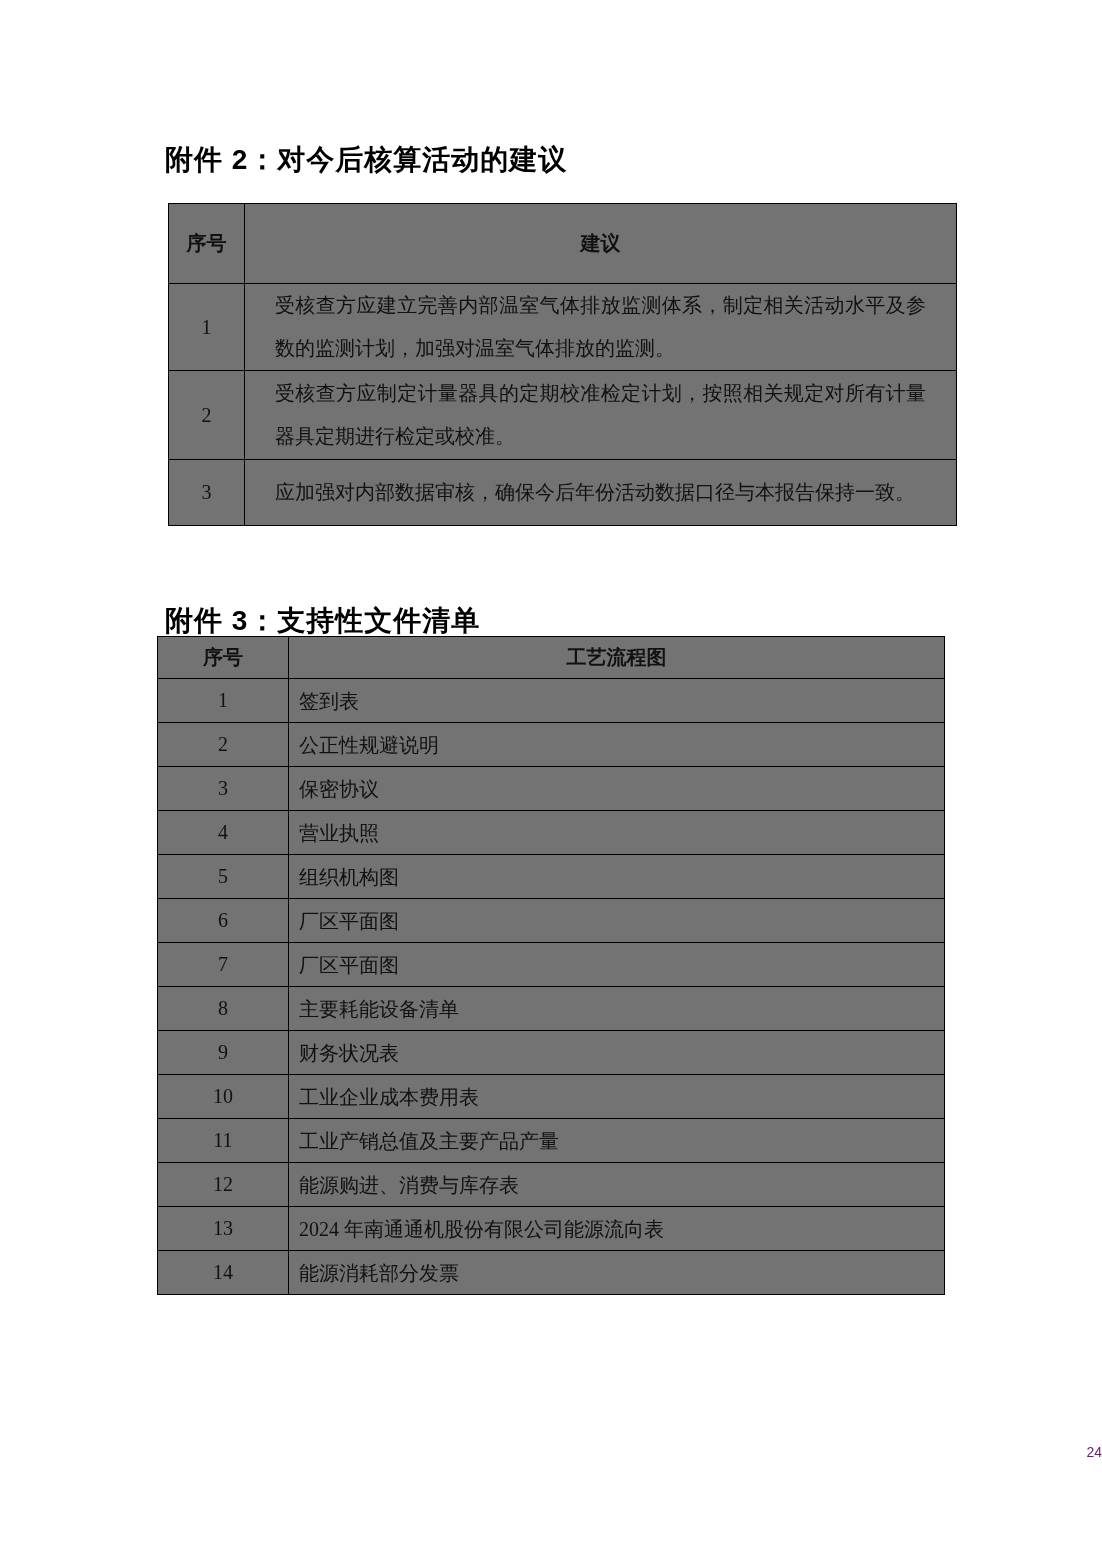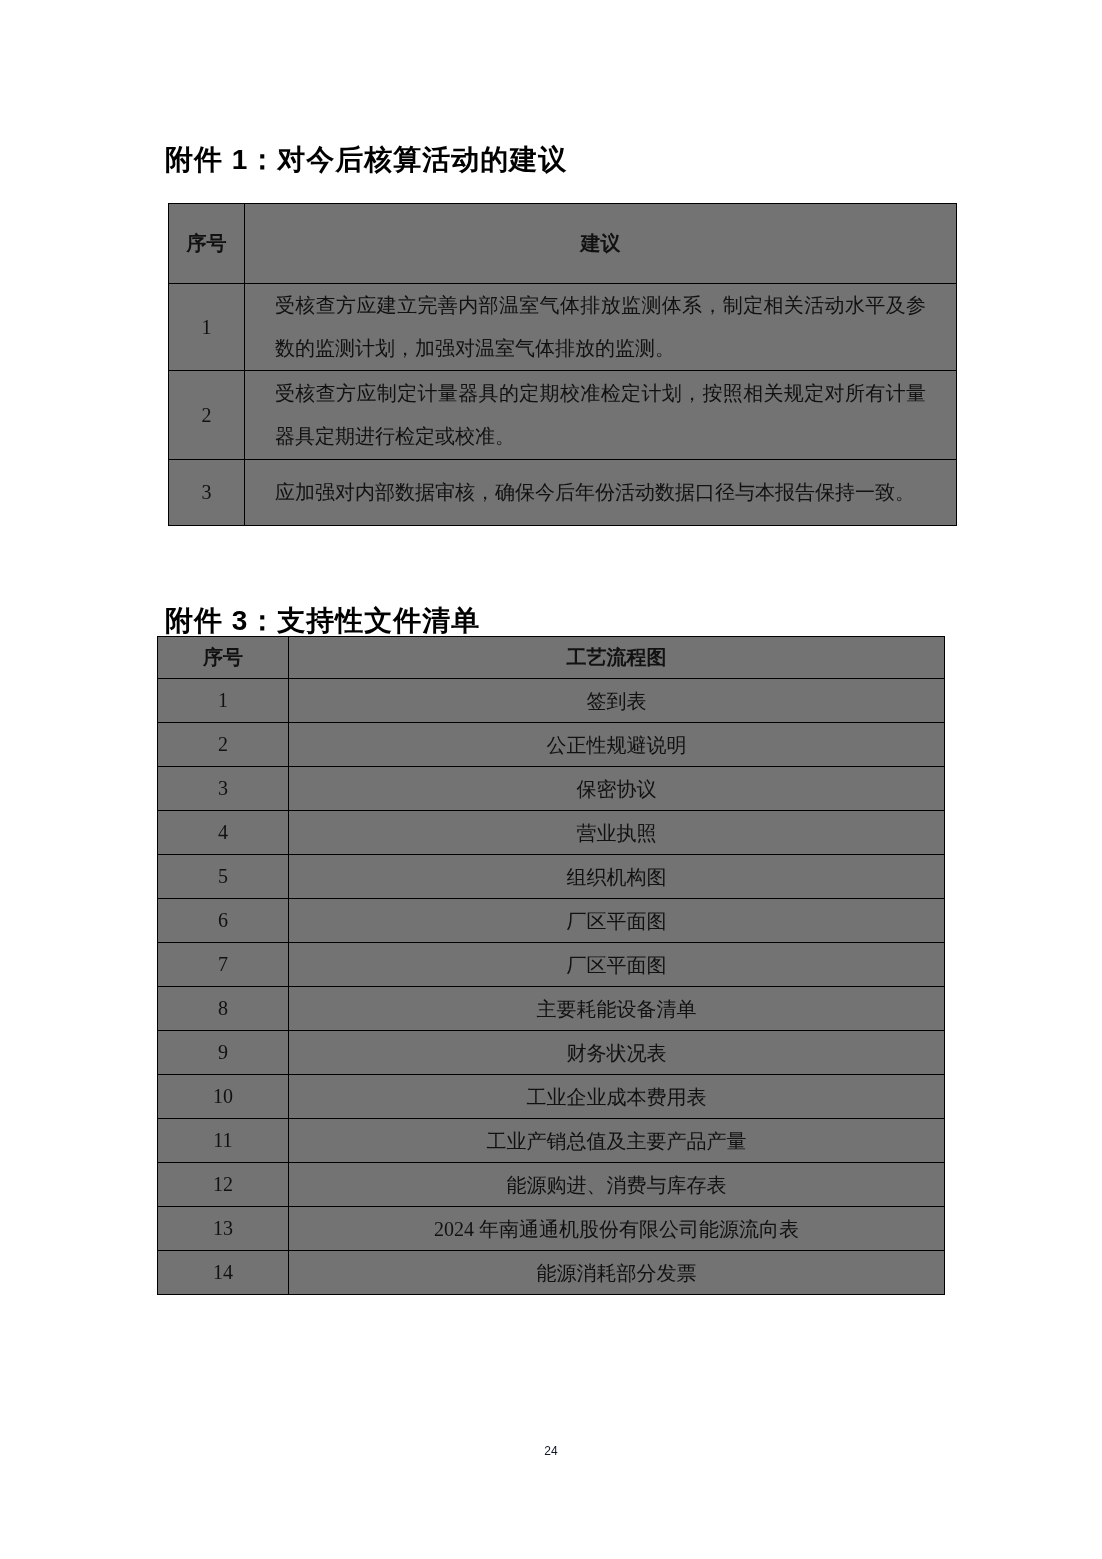--- a/index.html
+++ b/index.html
@@ -60,41 +60,41 @@
     line-height: 43px;
   }
 
   
   #att3-table { left: 157px; top: 636px; width: 788px; }
   #att3-table .col-no  { width: 131px; }
   #att3-table thead tr { height: 42px; }
   #att3-table tbody tr { height: 44px; }
   #att3-table td.text-cell {
     padding: 0 10px;
-    text-align: center;
+    text-align: left;
     line-height: 24px;
   }
 
   .page-number {
     position: absolute;
     top: 1444px;
     left: 0;
     width: 100%;
-    text-align: center;
+    text-align: right;
     font-family: "Liberation Sans", "DejaVu Sans", sans-serif;
-    font-size: 12px;
-    color: #0f172a;
+    font-size: 14px;
+    color: #701a75;
   }
 </style>
 </head>
 <body>
 
 <div class="page">
 
-  <div class="section-title" id="att2-title">附件 1：对今后核算活动的建议</div>
+  <div class="section-title" id="att2-title">附件 2：对今后核算活动的建议</div>
 
   <table class="doc-table" id="att2-table">
     <colgroup>
       <col class="col-no">
         <col>
     </colgroup>
     <thead>
       <tr>
         <th>序号</th>
         <th>建议</th>

